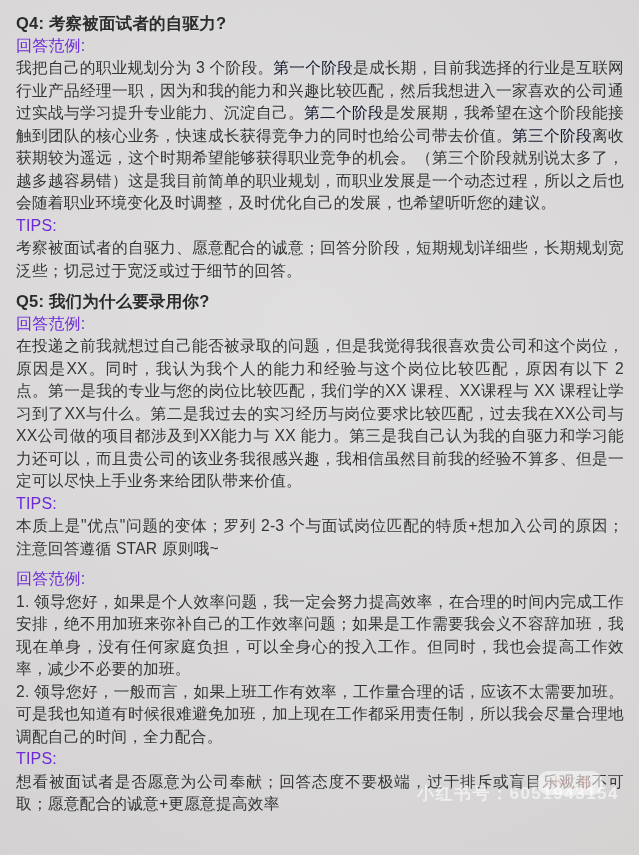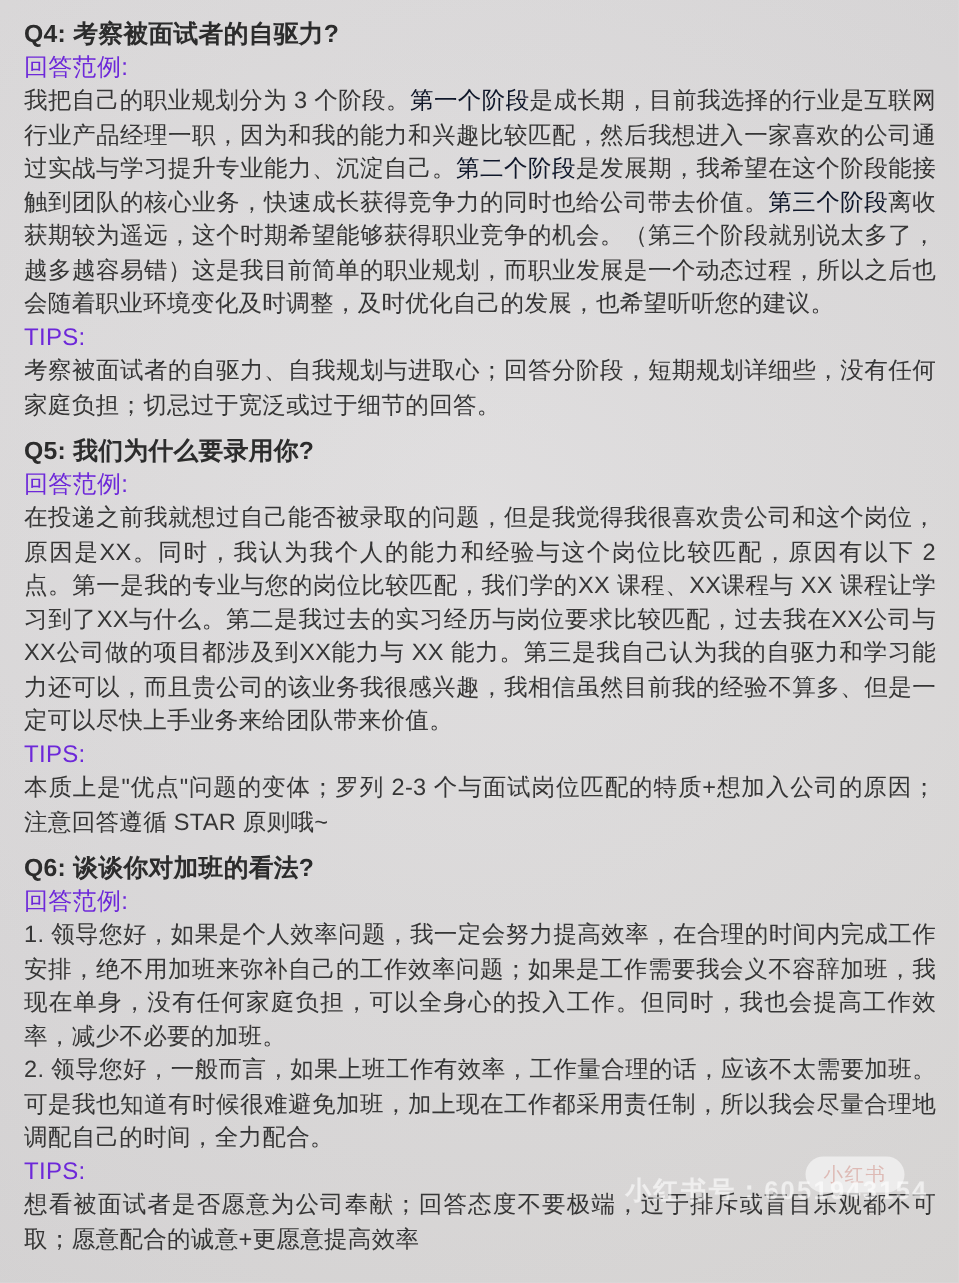--- a/index.html
+++ b/index.html
@@ -84,31 +84,30 @@
 </head>
 <body style="--bg: #dbd9da; --ink: #363636;">
 
 <main class="page">
   <div id="sections">
       <section class="qa-section">
         <h2 class="question">Q4: 考察被面试者的自驱力?</h2>
         <div class="label">回答范例:</div>
         <p class="body-text"><span>我把自己的职业规划分为 3 个阶段。</span><span class="bold">第一个阶段</span><span>是成长期，目前我选择的行业是互联网行业产品经理一职，因为和我的能力和兴趣比较匹配，然后我想进入一家喜欢的公司通过实战与学习提升专业能力、沉淀自己。</span><span class="bold">第二个阶段</span><span>是发展期，我希望在这个阶段能接触到团队的核心业务，快速成长获得竞争力的同时也给公司带去价值。</span><span class="bold">第三个阶段</span><span>离收获期较为遥远，这个时期希望能够获得职业竞争的机会。（第三个阶段就别说太多了，越多越容易错）这是我目前简单的职业规划，而职业发展是一个动态过程，所以之后也会随着职业环境变化及时调整，及时优化自己的发展，也希望听听您的建议。</span></p>
         <div class="label">TIPS:</div>
-        <p class="body-text">考察被面试者的自驱力、自我规划与进取心；回答分阶段，短期规划详细些，没有任何家庭负担；切忌过于宽泛或过于细节的回答。</p>
+        <p class="body-text">考察被面试者的自驱力、愿意配合的诚意；回答分阶段，短期规划详细些，长期规划宽泛些；切忌过于宽泛或过于细节的回答。</p>
       </section>
       <section class="qa-section">
         <h2 class="question">Q5: 我们为什么要录用你?</h2>
         <div class="label">回答范例:</div>
         <p class="body-text"><span>在投递之前我就想过自己能否被录取的问题，但是我觉得我很喜欢贵公司和这个岗位，原因是XX。同时，我认为我个人的能力和经验与这个岗位比较匹配，原因有以下 2 点。第一是我的专业与您的岗位比较匹配，我们学的XX 课程、XX课程与 XX 课程让学习到了XX与什么。第二是我过去的实习经历与岗位要求比较匹配，过去我在XX公司与XX公司做的项目都涉及到XX能力与 XX 能力。第三是我自己认为我的自驱力和学习能力还可以，而且贵公司的该业务我很感兴趣，我相信虽然目前我的经验不算多、但是一定可以尽快上手业务来给团队带来价值。</span></p>
         <div class="label">TIPS:</div>
         <p class="body-text">本质上是"优点"问题的变体；罗列 2-3 个与面试岗位匹配的特质+想加入公司的原因；注意回答遵循 STAR 原则哦~</p>
       </section>
       <section class="qa-section">
-        <h2 class="question">Q6: 谈谈你对加班的看法?</h2>
         <div class="label">回答范例:</div>
         <p class="body-text"><span>1. 领导您好，如果是个人效率问题，我一定会努力提高效率，在合理的时间内完成工作安排，绝不用加班来弥补自己的工作效率问题；如果是工作需要我会义不容辞加班，我现在单身，没有任何家庭负担，可以全身心的投入工作。但同时，我也会提高工作效率，减少不必要的加班。</span></p>
         <p class="body-text"><span>2. 领导您好，一般而言，如果上班工作有效率，工作量合理的话，应该不太需要加班。可是我也知道有时候很难避免加班，加上现在工作都采用责任制，所以我会尽量合理地调配自己的时间，全力配合。</span></p>
         <div class="label">TIPS:</div>
         <p class="body-text">想看被面试者是否愿意为公司奉献；回答态度不要极端，过于排斥或盲目乐观都不可取；愿意配合的诚意+更愿意提高效率</p>
       </section>
     </div>
 </main>
 
 <div class="wm-badge">

